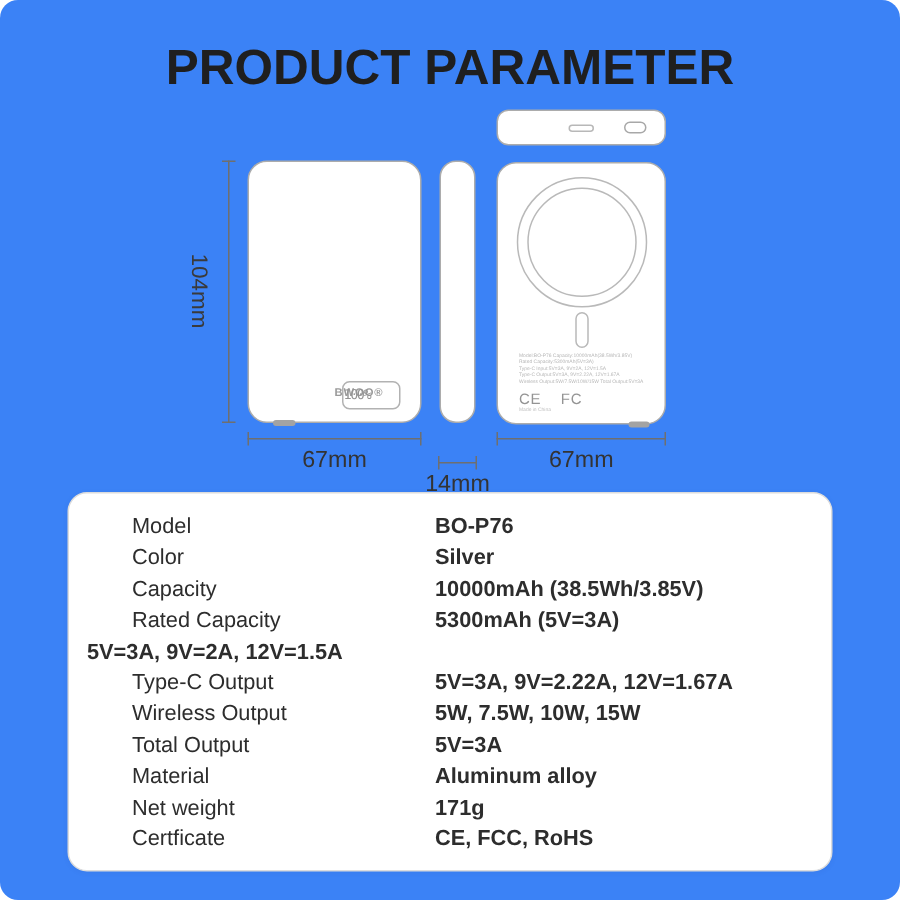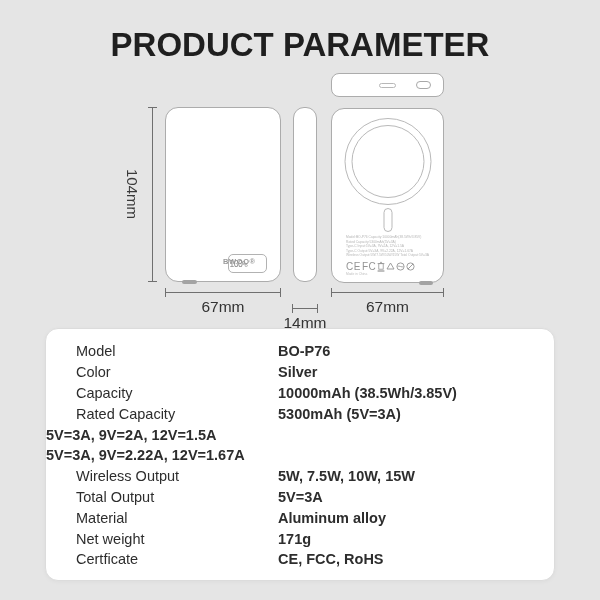--- a/index.html
+++ b/index.html
@@ -1,18 +1,18 @@
 <!DOCTYPE html>
 <html><head>
 <meta charset="utf-8">
 <style>
   * { margin: 0; padding: 0; box-sizing: border-box; }
   html, body { width: 600px; height: 600px; background: #ffffff; overflow: hidden;
     font-family: "Liberation Sans", "DejaVu Sans", sans-serif; }
-  .page { position: relative; width: 600px; height: 600px; background: #e5e5e5; }
+  .page { position: relative; width: 600px; height: 600px; background: #3b82f6; border-radius: 12px; }
 
   .title { position: absolute; top: 26px; left: 0; width: 600px; text-align: center;
     font-size: 33px; font-weight: 700; color: #1f1f1f; letter-spacing: 0px; }
 
   
   .outline { position: absolute; border: 1.5px solid #acacac; background: #fff; }
 
   .front-view  { left: 165px; top: 107px; width: 116px; height: 175px; border-radius: 13px; }
   .side-view   { left: 293px; top: 107px; width: 24px;  height: 175px; border-radius: 11px; }
   .top-view    { left: 331px; top: 73px;  width: 113px; height: 24px;  border-radius: 8px; }
@@ -38,21 +38,21 @@
   .coil-outer { top: 9px;  width: 87px; height: 87px; }
   .coil-inner { top: 16px; width: 73px; height: 73px; }
   .coil-slot { position: absolute; left: 50%; transform: translateX(-50%); top: 99px;
     width: 9px; height: 24px; border: 1.2px solid #b9b9b9; border-radius: 5px; }
 
   .regulatory-text { position: absolute; left: 14px; top: 126px; width: 86px; height: 24px;
     overflow: hidden; }
   .regulatory-inner { transform: scale(0.55); transform-origin: 0 0; width: 156px;
     font-size: 6px; line-height: 8px; color: #b6b6b6; white-space: nowrap; }
   .cert-marks { position: absolute; left: 14px; top: 151px; width: 88px; height: 12px;
-    display: flex; align-items: center; gap: 1px; color: #949494; }
+    display: flex; align-items: center; gap: 13px; color: #949494; }
   .cert-text { font-size: 10px; font-weight: 500; letter-spacing: 0.5px; }
   .cert-marks svg { display: block; }
   .made-in-label { position: absolute; left: 14px; top: 163px; transform: scale(0.55);
     transform-origin: 0 0; font-size: 6px; color: #c2c2c2; white-space: nowrap; }
 
   
   .vdim { position: absolute; left: 148px; top: 107px; width: 9px; height: 175px; }
   .vdim .line { position: absolute; left: 4px; top: 0; width: 0; height: 175px; border-left: 1.2px solid #6f6f6f; }
   .vdim .tick { position: absolute; left: 0; width: 9px; height: 0; border-top: 1.2px solid #6f6f6f; }
   .vdim .tick.t { top: 0; } .vdim .tick.b { bottom: 0; }
@@ -66,21 +66,21 @@
   .hdim .tick.l { left: 0; } .hdim .tick.r { right: 0; }
   .hdim-label { position: absolute; top: 298px; text-align: center;
     font-size: 15.5px; color: #333; font-weight: 400; }
   .dim-front { left: 165px; width: 116px; }
   .dim-side  { left: 292px; width: 26px; margin-top: 16px; }
   .dim-back  { left: 331px; width: 113px; }
 
   
   .spec-card { position: absolute; left: 45px; top: 328px; width: 510px; height: 253px;
     background: #fff; border: 1.2px solid #dcdcdc; border-radius: 13px;
-    box-shadow: 0 1px 4px rgba(0,0,0,0.04); padding: 12px 0; }
+    box-shadow: 0 1px 4px rgba(0,0,0,0.04); padding: 12px 12px; }
   .spec-row { display: flex; align-items: center; height: 20.8px; font-size: 14.5px; color: #2d2d2d; }
   .spec-label { width: 232px; padding-left: 30px; }
   .spec-value { flex: 1; padding-right: 10px; font-weight: bold; }
 </style>
 </head>
 <body>
 
 <div class="page">
 
   <div class="title">PRODUCT PARAMETER</div>
@@ -183,20 +183,21 @@
       <div class="spec-value">10000mAh (38.5Wh/3.85V)</div>
     </div>
     <div class="spec-row">
       <div class="spec-label">Rated Capacity</div>
       <div class="spec-value">5300mAh (5V=3A)</div>
     </div>
     <div class="spec-row">
       <div class="spec-value">5V=3A, 9V=2A, 12V=1.5A</div>
     </div>
     <div class="spec-row">
+      <div class="spec-label">Type-C Output</div>
       <div class="spec-value">5V=3A, 9V=2.22A, 12V=1.67A</div>
     </div>
     <div class="spec-row">
       <div class="spec-label">Wireless Output</div>
       <div class="spec-value">5W, 7.5W, 10W, 15W</div>
     </div>
     <div class="spec-row">
       <div class="spec-label">Total Output</div>
       <div class="spec-value">5V=3A</div>
     </div>

